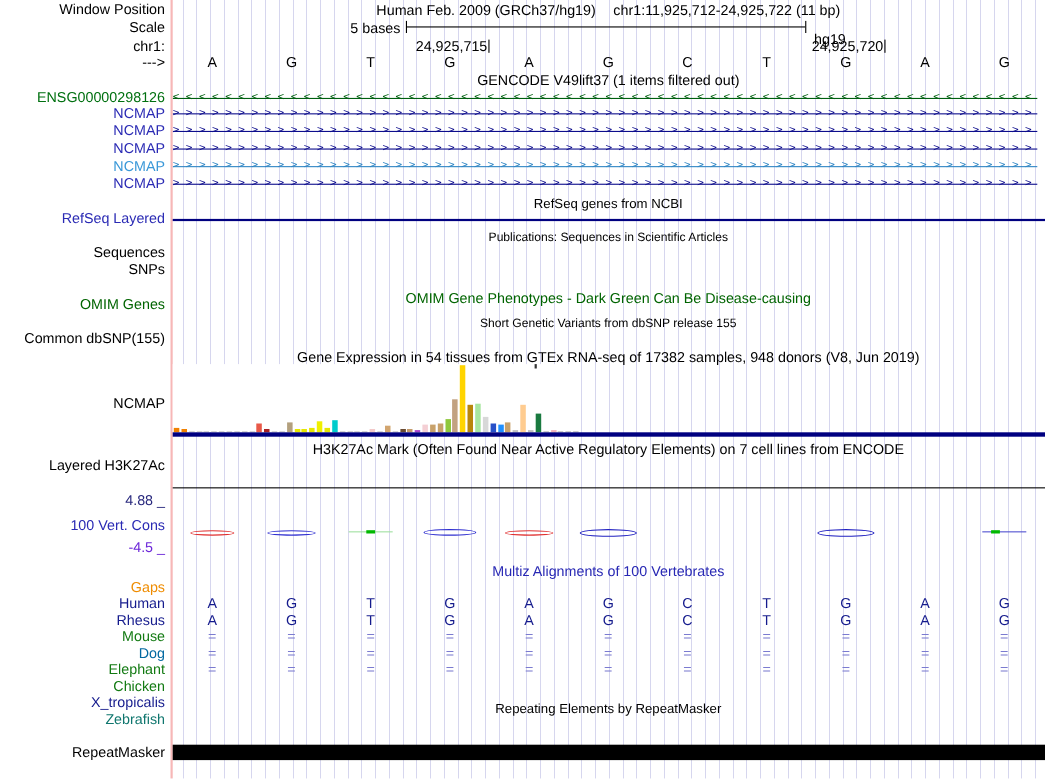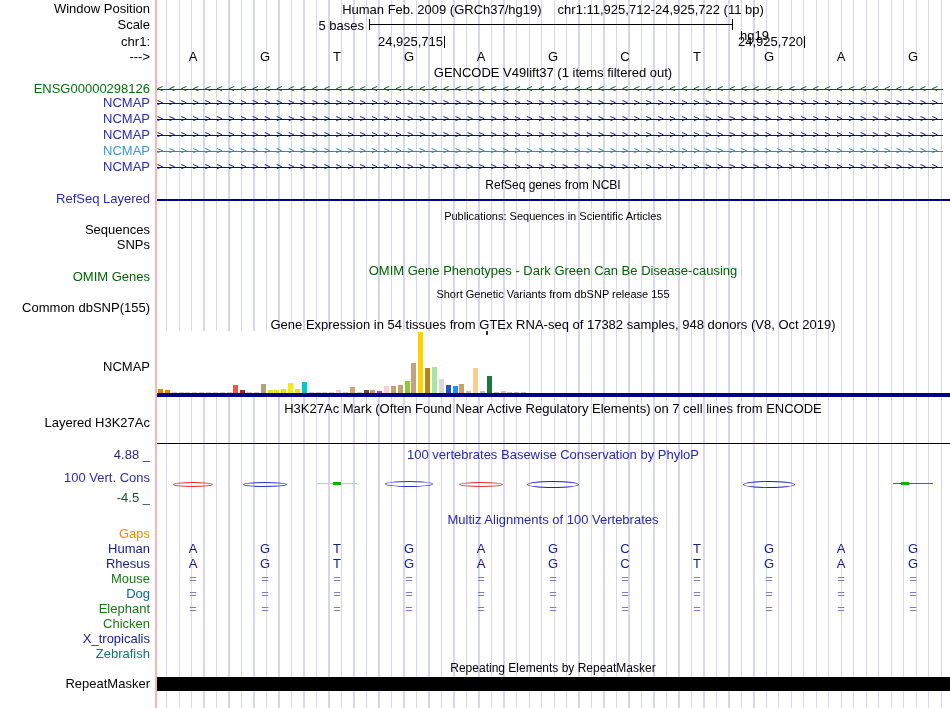--- a/index.html
+++ b/index.html
@@ -87,21 +87,21 @@
   <div class="title xs" style="top:209px">Publications: Sequences in Scientific Articles</div>
   <div class="lbl" style="top:223px">Sequences</div>
   <div class="lbl" style="top:238px">SNPs</div>
 
   <div class="title" style="top:264px;color:#006400">OMIM Gene Phenotypes - Dark Green Can Be Disease-causing</div>
   <div class="lbl" style="top:270px;color:#006400">OMIM Genes</div>
 
   <div class="title xs" style="top:287px">Short Genetic Variants from dbSNP release 155</div>
   <div class="lbl" style="top:301px">Common dbSNP(155)</div>
 
-  <div class="title" style="top:318px">Gene Expression in 54 tissues from GTEx RNA-seq of 17382 samples, 948 donors (V8, Oct 2019)</div>
+  <div class="title" style="top:318px">Gene Expression in 54 tissues from GTEx RNA-seq of 17382 samples, 948 donors (V8, Jun 2019)</div>
   <div class="gtex-plot" id="gtex-bars">
       <i class="gtex-tick"></i>
       <div class="bar" style="left: 1px; height: 4px; background: rgb(240, 128, 0);"></div>
       <div class="bar" style="left: 7.85px; height: 3px; background: rgb(240, 128, 0);"></div>
       <div class="bar" style="left: 14.7px; height: 1px; background: rgb(204, 204, 204);"></div>
       <div class="bar" style="left: 21.55px; height: 1px; background: rgb(204, 204, 204);"></div>
       <div class="bar" style="left: 28.4px; height: 1px; background: rgb(204, 204, 204);"></div>
       <div class="bar" style="left: 35.25px; height: 1px; background: rgb(204, 204, 204);"></div>
       <div class="bar" style="left: 42.1px; height: 1px; background: rgb(204, 204, 204);"></div>
       <div class="bar" style="left: 48.95px; height: 1px; background: rgb(204, 204, 204);"></div>
@@ -153,39 +153,38 @@
       <div class="bar" style="left: 364.05px; height: 1px; background: rgb(192, 192, 192);"></div>
     </div>
   <div class="lbl" style="top:360px">NCMAP</div>
   <div class="hline navy4" style="top:393px"></div>
 
   <div class="title" style="top:402px">H3K27Ac Mark (Often Found Near Active Regulatory Elements) on 7 cell lines from ENCODE</div>
   <div class="lbl" style="top:416px">Layered H3K27Ac</div>
   <div class="hline blackline" style="top:443px"></div>
 
   <div class="lbl" style="top:448px;color:#28287d">4.88 _</div>
-  <div class="title" style="top:448px;color:#2828b4">100 vertebrates Basewise Conservation by PhyloP</div>
   <div class="lbl" style="top:471px;color:#2a2ab4">100 Vert. Cons</div>
   <div class="row" id="cons-marks" style="top:478px;height:12px">
       <div class="mark" style="left: 16px; top: 3.5px; width: 40px; height: 5px; border: 1px solid rgb(224, 48, 48);"></div>
       <div class="mark" style="left: 86px; top: 3.5px; width: 44px; height: 5px; border: 1px solid rgb(48, 48, 208);"></div>
       <div class="mark-line" style="left: 160px; top: 5px; width: 40px; background: rgb(160, 224, 160);"></div>
       <div class="mark-dash" style="left: 176px; top: 4px; background: rgb(0, 184, 0);"></div>
       <div class="mark" style="left: 228px; top: 3px; width: 48px; height: 6px; border: 1px solid rgb(48, 48, 208);"></div>
       <div class="mark" style="left: 302px; top: 3.5px; width: 44px; height: 5px; border: 1px solid rgb(224, 48, 48);"></div>
       <div class="mark" style="left: 370px; top: 2.5px; width: 52px; height: 7px; border: 1px solid rgb(32, 32, 192);"></div>
       <div class="mark" style="left: 586px; top: 2.5px; width: 52px; height: 7px; border: 1px solid rgb(32, 32, 192);"></div>
       <div class="mark-line" style="left: 736px; top: 5px; width: 40px; background: rgb(80, 80, 208);"></div>
       <div class="mark-dash" style="left: 744px; top: 4px; background: rgb(0, 184, 0);"></div>
     </div>
-  <div class="lbl" style="top:491px;color:#14532d">-4.5 _</div>
+  <div class="lbl" style="top:491px;color:#6d28d9">-4.5 _</div>
 
   <div class="title" style="top:513px;color:#2828b4">Multiz Alignments of 100 Vertebrates</div>
 
-  <div class="title sm" style="top:661px">Repeating Elements by RepeatMasker</div>
+  <div class="title sm" style="top:637px">Repeating Elements by RepeatMasker</div>
   <div class="lbl" style="top:677px">RepeatMasker</div>
   <div class="repeat-bar"></div>
 <div class="lbl" style="top: 96px; color: rgb(42, 42, 180);">NCMAP</div>
     <div class="row generow" style="top: 97px; color: rgb(13, 13, 140);">&gt;&gt;&gt;&gt;&gt;&gt;&gt;&gt;&gt;&gt;&gt;&gt;&gt;&gt;&gt;&gt;&gt;&gt;&gt;&gt;&gt;&gt;&gt;&gt;&gt;&gt;&gt;&gt;&gt;&gt;&gt;&gt;&gt;&gt;&gt;&gt;&gt;&gt;&gt;&gt;&gt;&gt;&gt;&gt;&gt;&gt;&gt;&gt;&gt;&gt;&gt;&gt;&gt;&gt;&gt;&gt;&gt;&gt;&gt;&gt;&gt;&gt;&gt;&gt;&gt;&gt;</div>
     <div class="lbl" style="top: 112px; color: rgb(42, 42, 180);">NCMAP</div>
     <div class="row generow" style="top: 113px; color: rgb(13, 13, 140);">&gt;&gt;&gt;&gt;&gt;&gt;&gt;&gt;&gt;&gt;&gt;&gt;&gt;&gt;&gt;&gt;&gt;&gt;&gt;&gt;&gt;&gt;&gt;&gt;&gt;&gt;&gt;&gt;&gt;&gt;&gt;&gt;&gt;&gt;&gt;&gt;&gt;&gt;&gt;&gt;&gt;&gt;&gt;&gt;&gt;&gt;&gt;&gt;&gt;&gt;&gt;&gt;&gt;&gt;&gt;&gt;&gt;&gt;&gt;&gt;&gt;&gt;&gt;&gt;&gt;&gt;</div>
     <div class="lbl" style="top: 128px; color: rgb(42, 42, 180);">NCMAP</div>
     <div class="row generow" style="top: 129px; color: rgb(13, 13, 140);">&gt;&gt;&gt;&gt;&gt;&gt;&gt;&gt;&gt;&gt;&gt;&gt;&gt;&gt;&gt;&gt;&gt;&gt;&gt;&gt;&gt;&gt;&gt;&gt;&gt;&gt;&gt;&gt;&gt;&gt;&gt;&gt;&gt;&gt;&gt;&gt;&gt;&gt;&gt;&gt;&gt;&gt;&gt;&gt;&gt;&gt;&gt;&gt;&gt;&gt;&gt;&gt;&gt;&gt;&gt;&gt;&gt;&gt;&gt;&gt;&gt;&gt;&gt;&gt;&gt;&gt;</div>
     <div class="lbl" style="top: 144px; color: rgb(58, 152, 216);">NCMAP</div>
     <div class="row generow" style="top: 145px; color: rgb(47, 134, 196);">&gt;&gt;&gt;&gt;&gt;&gt;&gt;&gt;&gt;&gt;&gt;&gt;&gt;&gt;&gt;&gt;&gt;&gt;&gt;&gt;&gt;&gt;&gt;&gt;&gt;&gt;&gt;&gt;&gt;&gt;&gt;&gt;&gt;&gt;&gt;&gt;&gt;&gt;&gt;&gt;&gt;&gt;&gt;&gt;&gt;&gt;&gt;&gt;&gt;&gt;&gt;&gt;&gt;&gt;&gt;&gt;&gt;&gt;&gt;&gt;&gt;&gt;&gt;&gt;&gt;&gt;</div>

